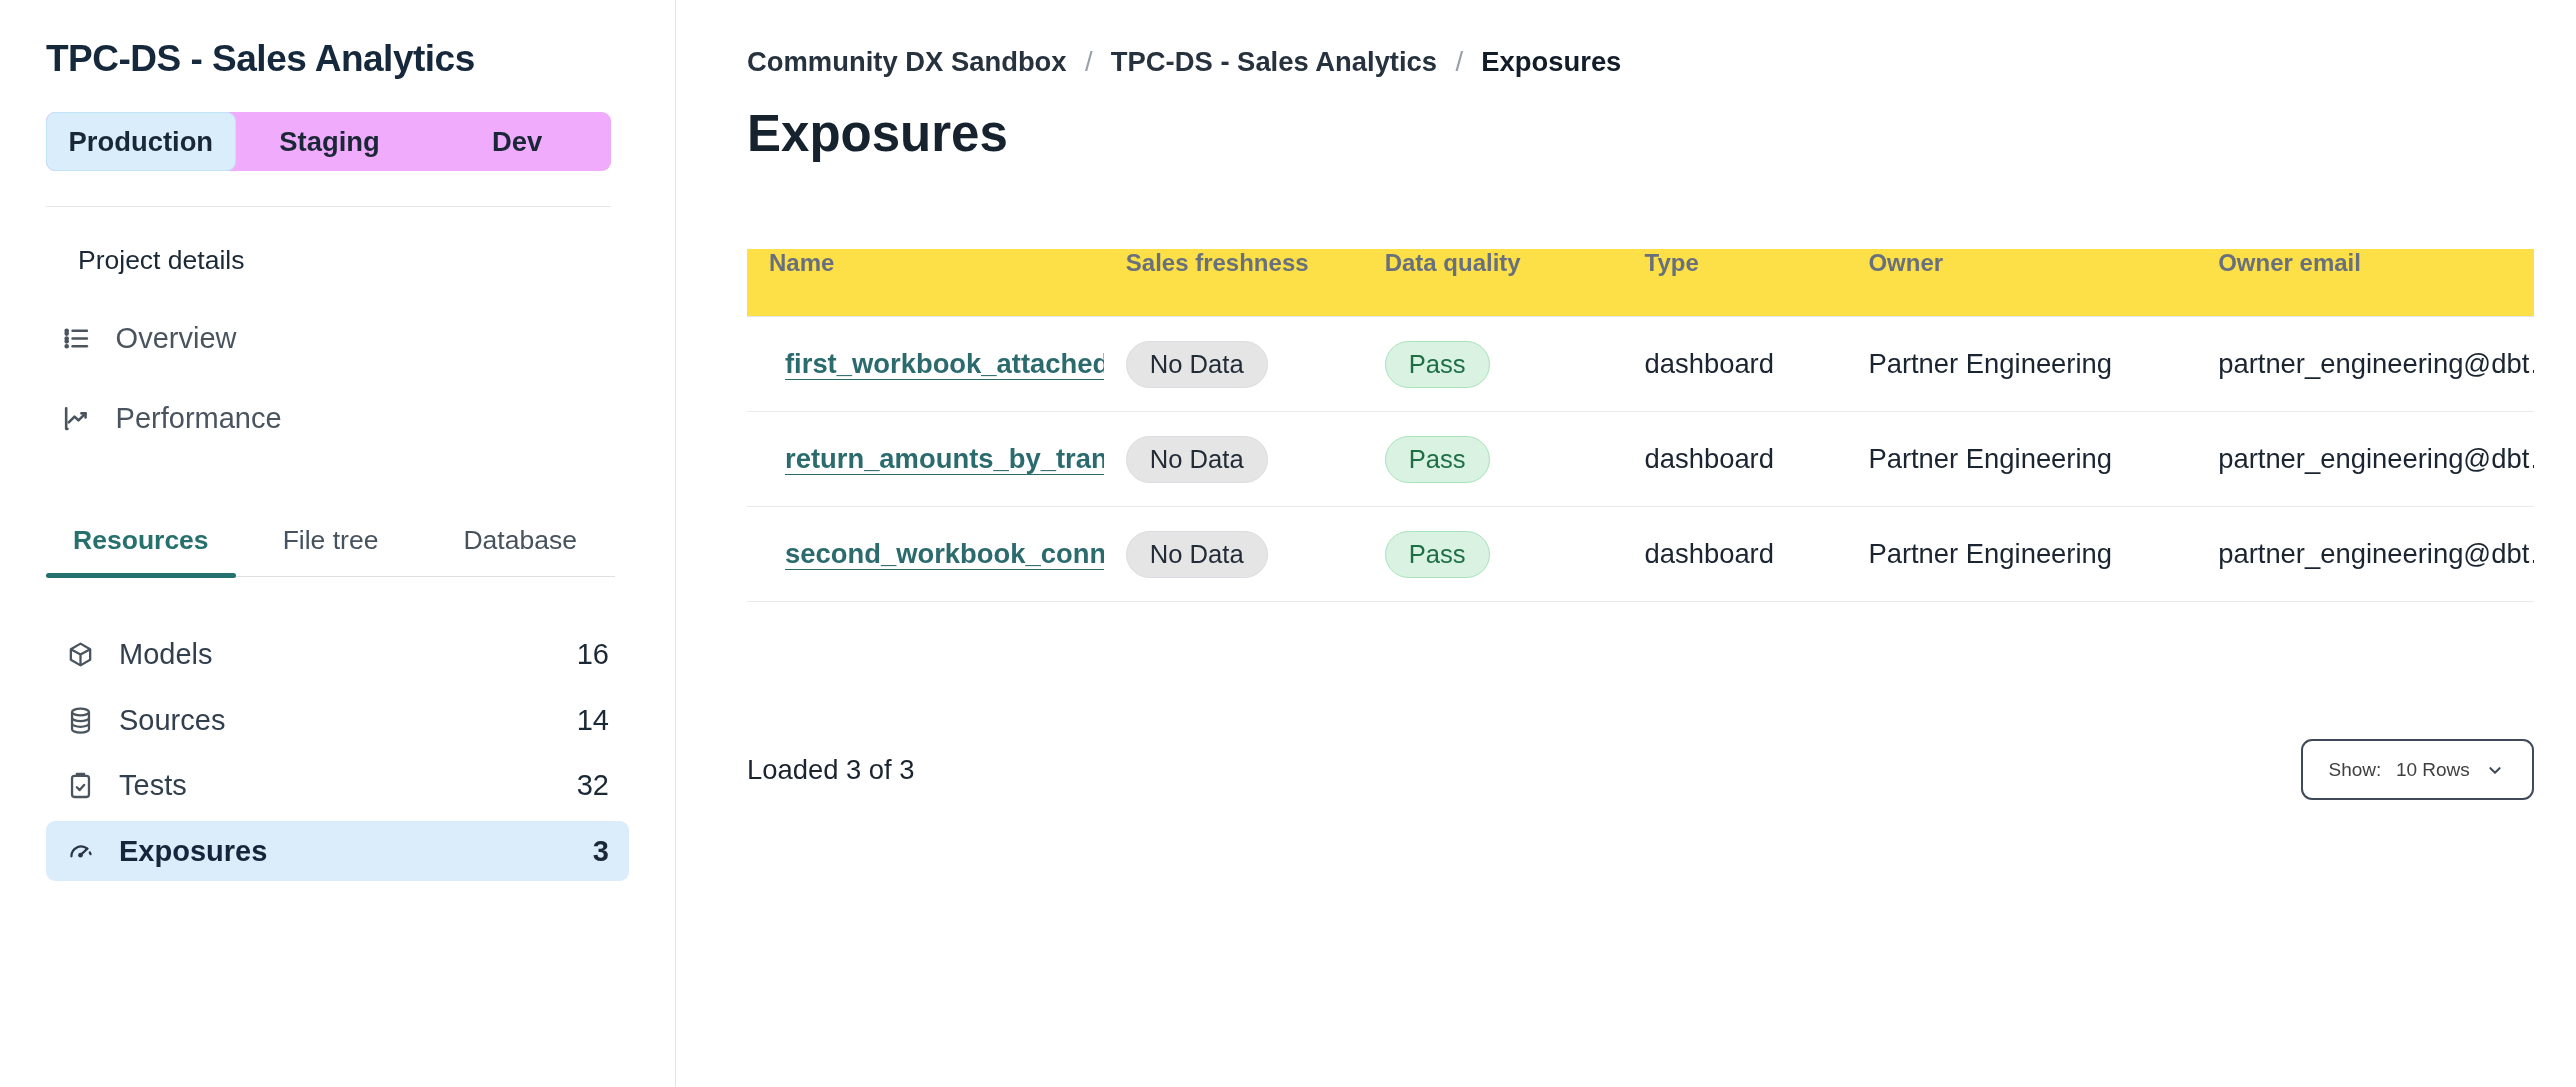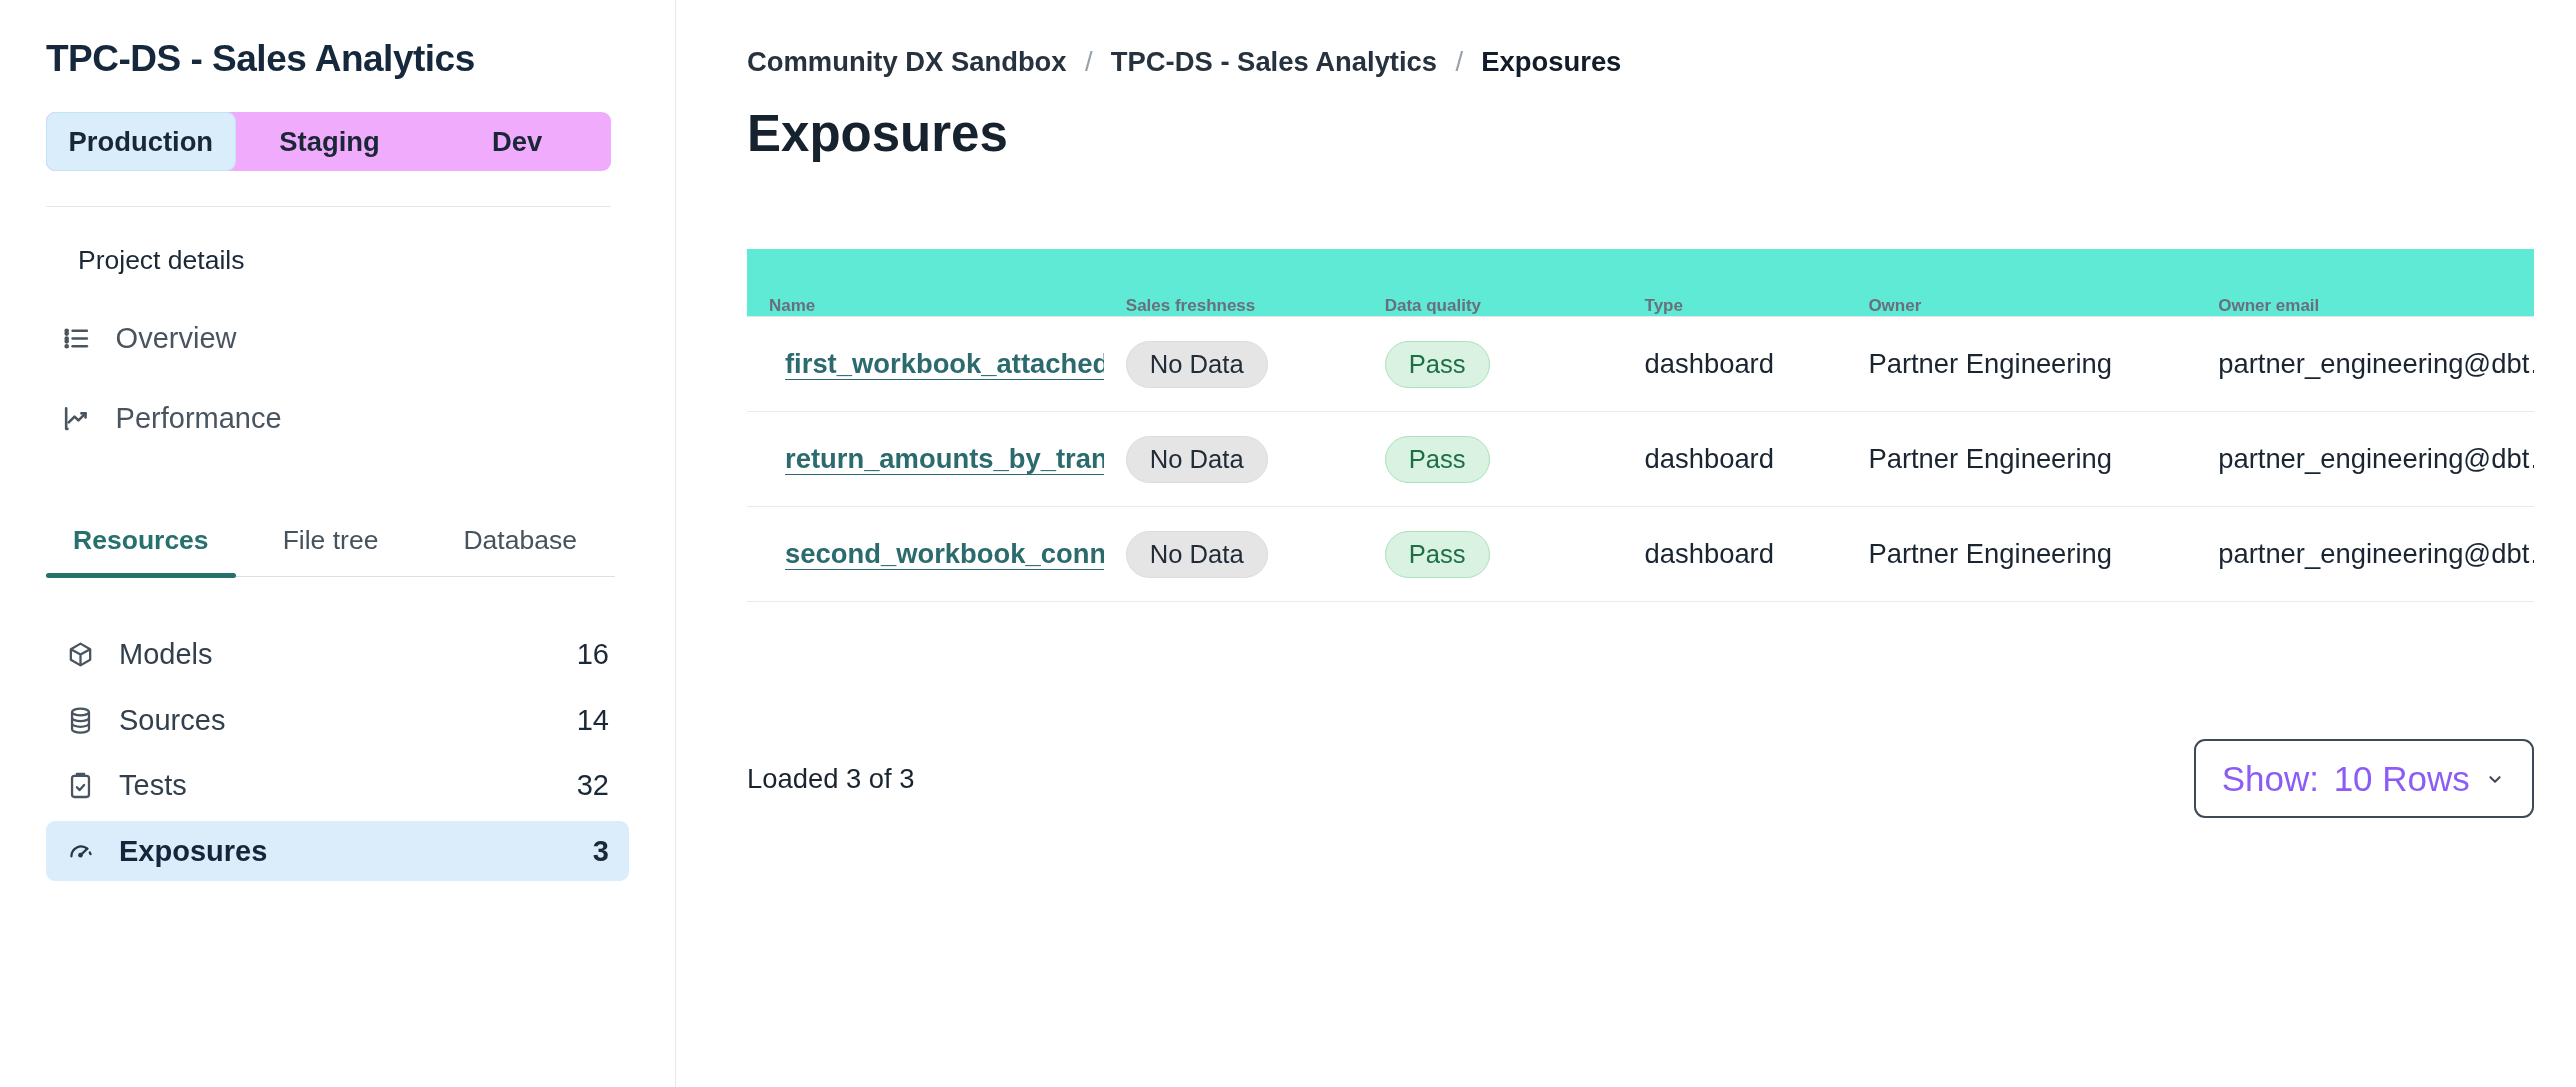--- a/index.html
+++ b/index.html
@@ -49,39 +49,39 @@
 
   .breadcrumb { margin-top:46px; display:flex; align-items:center; gap:18.3px;
                 font-size:27.4px; font-weight:600; color:#27323F; }
   .breadcrumb .sep { color:#98A0AA; font-weight:400; }
   .breadcrumb .crumb-link { cursor:pointer; }
   .breadcrumb .current { color:#121D29; font-weight:700; }
 
   .page-title { margin-top:27.4px; font-size:51px; line-height:57px; font-weight:600; color:#16222E; }
 
   .table { margin-top:87px; width:1787px; }
-  .t-head { display:flex; align-items:flex-end; height:68px; background:#5eead4;
-            border-bottom:1.8px solid #E4E7EA; font-size:17px; font-weight:700; color:#68707D; }
+  .t-head { display:flex; align-items:flex-start; height:68px; background:#fde047;
+            border-bottom:1.8px solid #E4E7EA; font-size:24px; font-weight:700; color:#68707D; }
   .t-row { display:flex; align-items:center; height:95px; border-bottom:1.8px solid #E8EAEC; font-size:27.4px; color:#1B2531; }
   .cell { padding-left:22px; overflow:hidden; white-space:nowrap; }
   .col-name { width:357px; } .col-fresh { width:259px; } .col-quality { width:260px; }
   .col-type { width:224px; } .col-owner { width:350px; } .col-email { width:338px; }
 
   .name-link { color:#2B6B6E; font-weight:700; cursor:pointer; }
   .name-link .link-text { text-decoration:underline; text-underline-offset:6.4px; text-decoration-thickness:1.8px;margin-left:16px; }
 
   .pill { display:inline-flex; align-items:center; padding:8.2px 23px; border-radius:913px; font-size:25.6px; line-height:29px; }
   .pill-nodata { background:#e5e5e5; border:1.8px solid #D9DCE0; color:#222C38; }
   .pill-pass { background:#D9F2E1; border:1.8px solid #A9E1BB; color:#1E6F46; font-weight:500; }
 
   .table-footer { width:1787px; margin-top:137px; display:flex; align-items:center; justify-content:space-between; }
   .loaded-status { font-size:27.4px; color:#1A2430; }
   .show-rows-btn { display:flex; align-items:center; gap:14.6px; padding:17.4px 25.6px;
                    border:2.7px solid #3F4A59; border-radius:11px; background:#fff;
-                   font-size:35px; color:#8b5cf6; cursor:pointer; }
+                   font-size:19px; color:#404040; cursor:pointer; }
 </style>
 </head>
 <body>
 
 <aside class="sidebar">
 
   <h1 class="project-title">TPC-DS - Sales Analytics</h1>
 
   <div class="env-tabs">
     <div class="env-tab active">Production</div>

